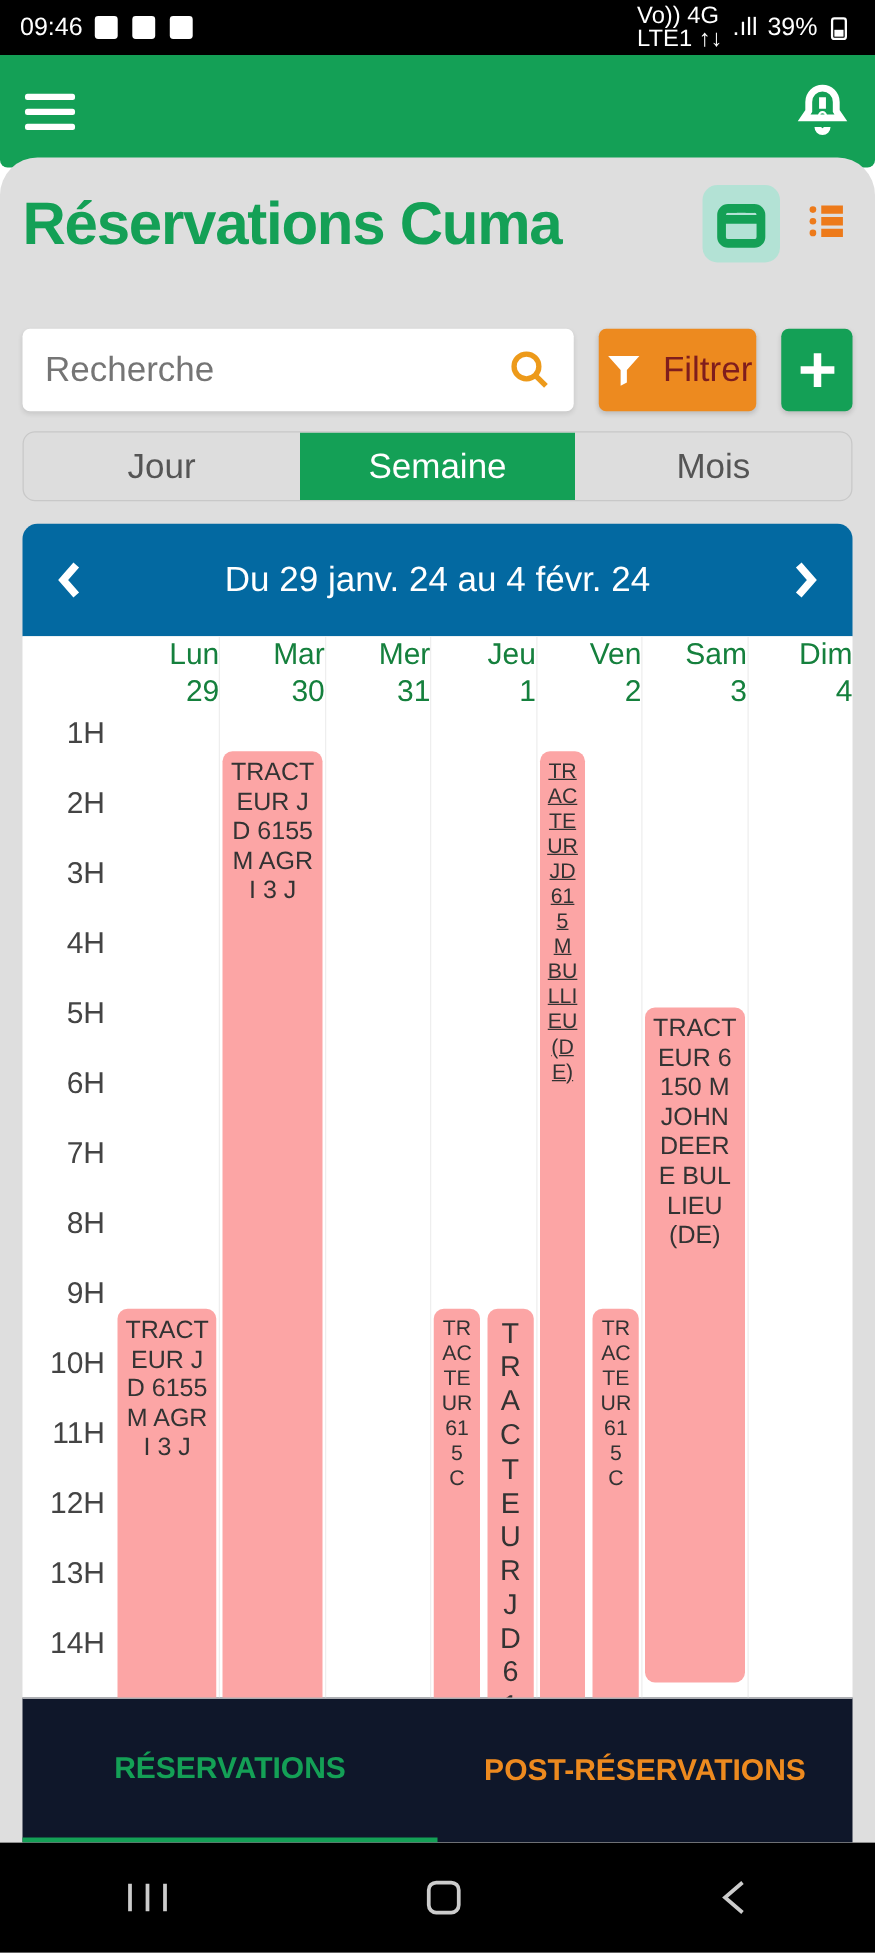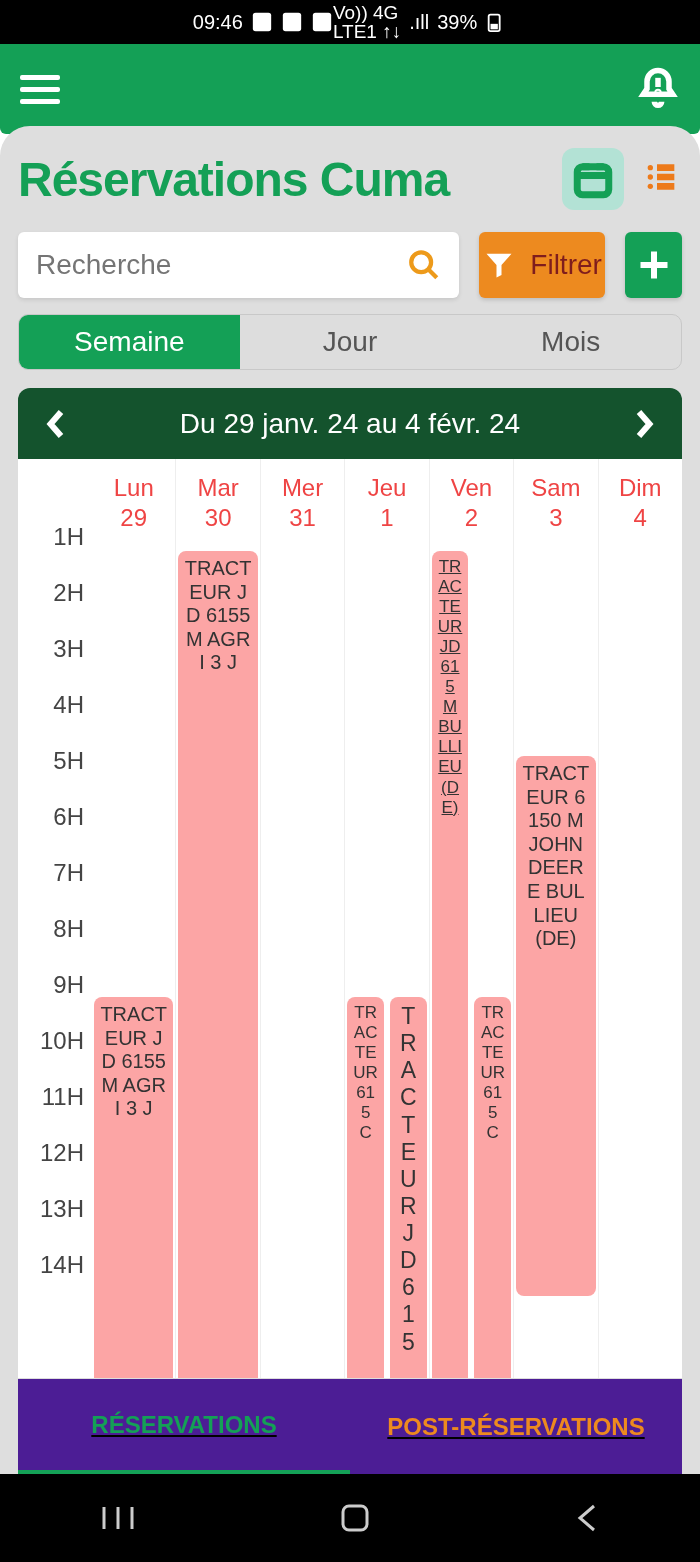--- a/index.html
+++ b/index.html
@@ -9,22 +9,22 @@
     background: #000;
     font-family: -apple-system, Helvetica, Arial, sans-serif;
     overflow: hidden;
   }
   .status-bar {
     height: 44px;
     background: #000;
     color: #fff;
     display: flex;
     align-items: center;
-    justify-content: center;
-    padding: 0 1px;
+    justify-content: space-between;
+    padding: 0 16px;
     font-size: 20px;
     font-weight: 500;
   }
   .status-left, .status-right { display: flex; align-items: center; gap: 8px; }
   .status-icon { width: 22px; height: 22px; fill: #fff; }
   .app {
     height: 1430px;
     background: #fff;
     display: flex;
     flex-direction: column;
@@ -59,21 +59,21 @@
     font-weight: 600;
     letter-spacing: -1px;
   }
   .cal-toggle {
     width: 62px; height: 62px; border-radius: 12px;
     background: #b3e2d5;
     display:flex; align-items:center; justify-content:center;
   }
   .cal-toggle svg { width: 42px; height: 42px; fill: none; stroke: #14a056; stroke-width: 4; }
   .list-toggle svg { width: 42px; height: 32px; fill: none; stroke: #ed7a1a; stroke-width: 5; }
-  .controls { display:flex; gap:20px; margin-bottom: 16px; }
+  .controls { display:flex; gap:20px; margin-bottom: 16px; margin-top: 31px; }
   .search {
     flex:1; background:#fff; border-radius:6px; height:66px;
     display:flex; align-items:center; padding: 0 18px; gap:10px;
     box-shadow: 0 2px 4px rgba(0,0,0,0.1);
   }
   .search input {
     flex:1; border:none; outline:none; font-size:28px; color:#666;
     background: transparent;
   }
   .search svg { width:34px; height:34px; stroke:#ed9a1a; stroke-width:3; fill:none; }
@@ -93,54 +93,53 @@
   .view-tabs {
     display:flex; background:#ddd; border-radius:10px; border:1px solid #c8c8c8;
     overflow:hidden; height:56px; margin-bottom: 18px;
   }
   .view-tab {
     flex:1; display:flex; align-items:center; justify-content:center;
     font-size:28px; color:#555;
   }
   .view-tab.active { background:#14a056; color:#fff; }
   .date-nav {
-    background:#14532d; border-radius:12px 12px 0 0; height:71px;
+    background:#0369a1; border-radius:12px 12px 0 0; height:90px;
     display:flex; align-items:center; justify-content:space-between;
     padding: 0 26px; color:#fff; font-size:28px; font-weight:500;
   }
   .date-nav svg { width:22px; height:30px; stroke:#fff; stroke-width:4; fill:none; }
   .calendar {
     flex:1; background:#fff; display:flex; overflow:hidden;
   }
   .hours-col {
     width: 74px; padding-top: 64px; text-align:right;
     font-size:24px; color:#444;
   }
   .hours-col div { height:56px; padding-right:8px; }
   .days-grid {
     flex:1; display:flex; position:relative;
   }
   .day-col {
     flex:1; border-right:1px solid #eee; position:relative;
   }
   .day-col:last-child { border-right:none; }
   .day-head {
-    height:90px; text-align:center; font-size:24px; color:#ef4444;
-    padding-top:14px; line-height:1.25;
+    height:90px; text-align:right; font-size:24px; color:#15803d;
+    line-height:1.25;
   }
   .slots { position:relative; }
   .event {
     position:absolute; background:#fca5a5; border-radius:8px;
     padding:6px 6px; font-size:20px; color:#333; line-height:1.18;
     overflow:hidden; word-break: break-all; text-align: center;
   }
   .bottom-tabs {
-    height: 96px; background:#4c1d95; display:flex;
+    height: 116px; background:#0f172a; display:flex;
     border-top: 1px solid #ddd;
-    text-decoration: underline;
   }
   .btab { flex:1; display:flex; align-items:center; justify-content:center; font-size:24px; font-weight:600; }
   .btab.res { color:#14a056; border-bottom:4px solid #14a056; }
   .btab.post { color:#ed8a1f; }
   .nav-bar {
     height: 88px; background:#000; display:flex; align-items:center; justify-content:space-around;
   }
   .nav-bar svg { stroke:#ccc; fill:none; stroke-width:3; }
 </style>
 </head>
@@ -228,22 +227,22 @@
       </div>
       <div class="add-btn">
         <svg viewBox="0 0 24 24">
             <line x1="12" y1="3" x2="12" y2="21"></line>
             <line x1="3" y1="12" x2="21" y2="12"></line>
           </svg>
       </div>
     </div>
 
     <div class="view-tabs">
+      <div class="view-tab">Jour</div>
       <div class="view-tab active">Semaine</div>
-      <div class="view-tab">Jour</div>
       <div class="view-tab">Mois</div>
     </div>
 
     <div class="date-nav">
       <svg viewBox="0 0 12 20">
           <polyline points="10,2 3,10 10,18"></polyline>
         </svg>
       <span>Du 29 janv. 24 au 4 févr. 24</span>
       <svg viewBox="0 0 12 20">
           <polyline points="2,2 9,10 2,18"></polyline>

